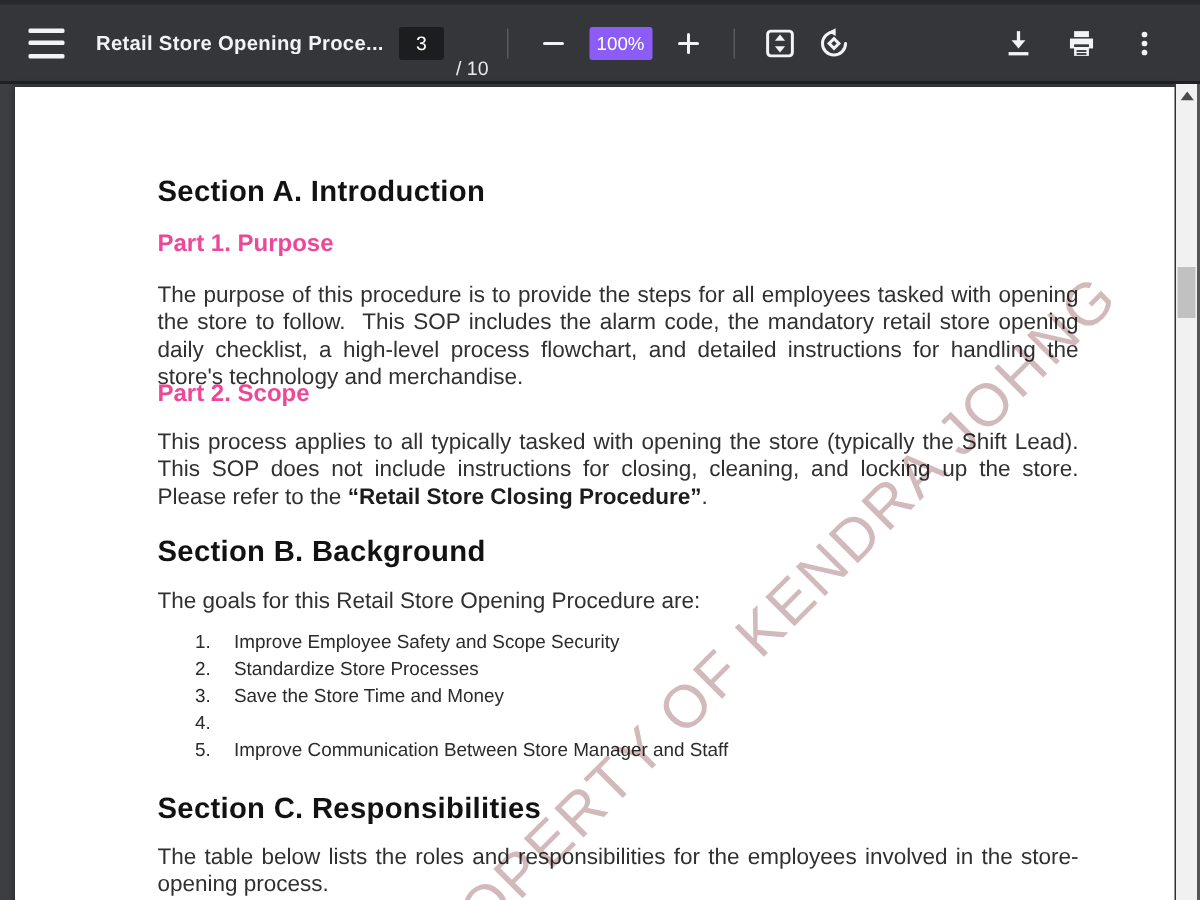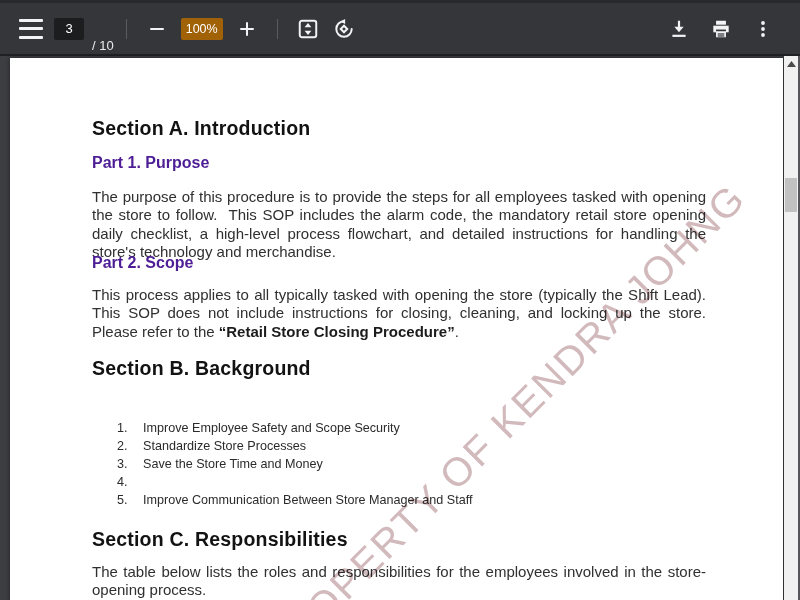--- a/index.html
+++ b/index.html
@@ -12,21 +12,21 @@
     color:#f1f3f4;box-sizing:border-box;}
   .tb-btn{display:flex;align-items:center;justify-content:center;background:none;border:none;cursor:pointer;padding:0;}
   .menu-btn{margin-left:18px;width:26px;height:20px;flex-direction:column;justify-content:space-between;}
   .menu-btn span{display:block;width:24px;height:3px;background:#f1f3f4;border-radius:1px;}
   .doc-title{margin-left:20px;font-size:13.5px;font-weight:bold;white-space:nowrap;overflow:hidden;
     width:192px;letter-spacing:.2px;}
   .page-box{margin-left:10px;width:30px;height:22px;background:#1b1d1e;border-radius:2px;
     display:flex;align-items:center;justify-content:center;font-size:13px;color:#fff;}
   .page-total{margin-left:8px;font-size:13px;color:#eaeaea;white-space:nowrap;margin-top:34px;}
   .tb-sep{width:1px;height:20px;background:#5a5b5f;margin:0 12px;}
-  .zoom-box{margin:0 6px;width:42px;height:22px;background:#a16207;border-radius:2px;
+  .zoom-box{margin:0 6px;width:42px;height:22px;background:#8b5cf6;border-radius:2px;
     display:flex;align-items:center;justify-content:center;font-size:12.5px;color:#fff;}
   .icon-btn{width:26px;height:26px;margin:0 5px;}
   .right-group{margin-left:auto;display:flex;align-items:center;margin-right:16px;}
   .right-group .icon-btn{margin:0 8px;}
   svg .st{stroke:#f1f3f4;fill:none;stroke-width:1.8px;}
   svg .fl{fill:#f1f3f4;}
 
   
   .viewer{position:absolute;top:56px;left:0;width:800px;height:544px;background:#3d3e42;}
   .page{position:absolute;left:10px;top:2px;width:773px;height:560px;background:#ffffff;
@@ -34,23 +34,23 @@
 
   
   .scrollbar{position:absolute;right:0;top:0;width:16px;height:544px;background:#f1f1f1;
     border-right:2px solid #55565a;box-sizing:border-box;}
   .scroll-up{position:absolute;top:1px;left:0;width:14px;height:14px;display:flex;align-items:center;
     justify-content:center;cursor:pointer;}
   .scroll-up svg{display:block;}
   .scroll-thumb{position:absolute;top:122px;left:1px;width:12px;height:34px;background:#c1c1c1;cursor:pointer;}
 
   
-  .doc-el{position:absolute;left:82px;width:614px;color:#2b2b2b;}
+  .doc-el{position:absolute;left:95px;width:614px;color:#2b2b2b;}
   .h1{font-size:19.5px;font-weight:bold;color:#121212;letter-spacing:.2px;}
-  .h2{font-size:16px;font-weight:bold;color:#4c1d95;}
+  .h2{font-size:16px;font-weight:bold;color:#ec4899;}
   .para{font-size:15px;line-height:18.3px;text-align:justify;white-space:pre-wrap;color:#303030;}
   .para b{color:#1c1c1c;}
   .goals{font-size:12.6px;}
   .goal-row{display:flex;height:18px;align-items:baseline;}
   .goal-num{margin-left:25px;width:26px;color:#2b2b2b;}
   .goal-txt{color:#2b2b2b;}
 
   .watermark{position:absolute;left:145px;top:344px;width:700px;text-align:center;
     transform:rotate(-45deg);font-size:40px;letter-spacing:2px;color:rgba(171,128,133,0.55);
     mix-blend-mode:multiply;pointer-events:none;white-space:nowrap;font-weight:normal;}
@@ -59,20 +59,21 @@
 <body>
 
 <div class="app">
 
   <div class="toolbar">
     <div class="tb-btn menu-btn">
       <span></span>
         <span></span>
         <span></span>
     </div>
+    <div class="doc-title">Retail Store Opening Proce...</div>
     <div class="page-box">3</div>
     <div class="page-total">/ 10</div>
     <div class="tb-sep"></div>
     <div class="tb-btn icon-btn">
       <svg width="18" height="18" viewBox="0 0 18 18">
           <rect class="fl" x="2" y="8" width="14" height="2" rx="1"></rect>
         </svg>
     </div>
     <div class="zoom-box">100%</div>
     <div class="tb-btn icon-btn">
@@ -134,20 +135,21 @@
       <div class="doc-el h2" style="top:96px;">Part 1. Purpose</div>
 
       <div class="doc-el para" style="top:130px;">The purpose of this procedure is to provide the steps for all employees tasked with opening the store to follow.  This SOP includes the alarm code, the mandatory retail store opening daily checklist, a high-level process flowchart, and detailed instructions for handling the store's technology and merchandise.</div>
 
       <div class="doc-el h2" style="top:196px;">Part 2. Scope</div>
 
       <div class="doc-el para" style="top:228px;"><span>This process applies to all typically tasked with opening the store (typically the Shift Lead).  This SOP does not include instructions for closing, cleaning, and locking up the store.  Please refer to the </span><b>“Retail Store Closing Procedure”</b><span>.</span></div>
 
       <div class="doc-el h1" style="top:299px;">Section B. Background</div>
 
+      <div class="doc-el para" style="top:334px;">The goals for this Retail Store Opening Procedure are:</div>
 
       <div class="doc-el goals" style="top:363px;">
         <div class="goal-row">
           <span class="goal-num">1.</span>
           <span class="goal-txt">Improve Employee Safety and Scope Security</span>
         </div>
         <div class="goal-row">
           <span class="goal-num">2.</span>
           <span class="goal-txt">Standardize Store Processes</span>
         </div>

